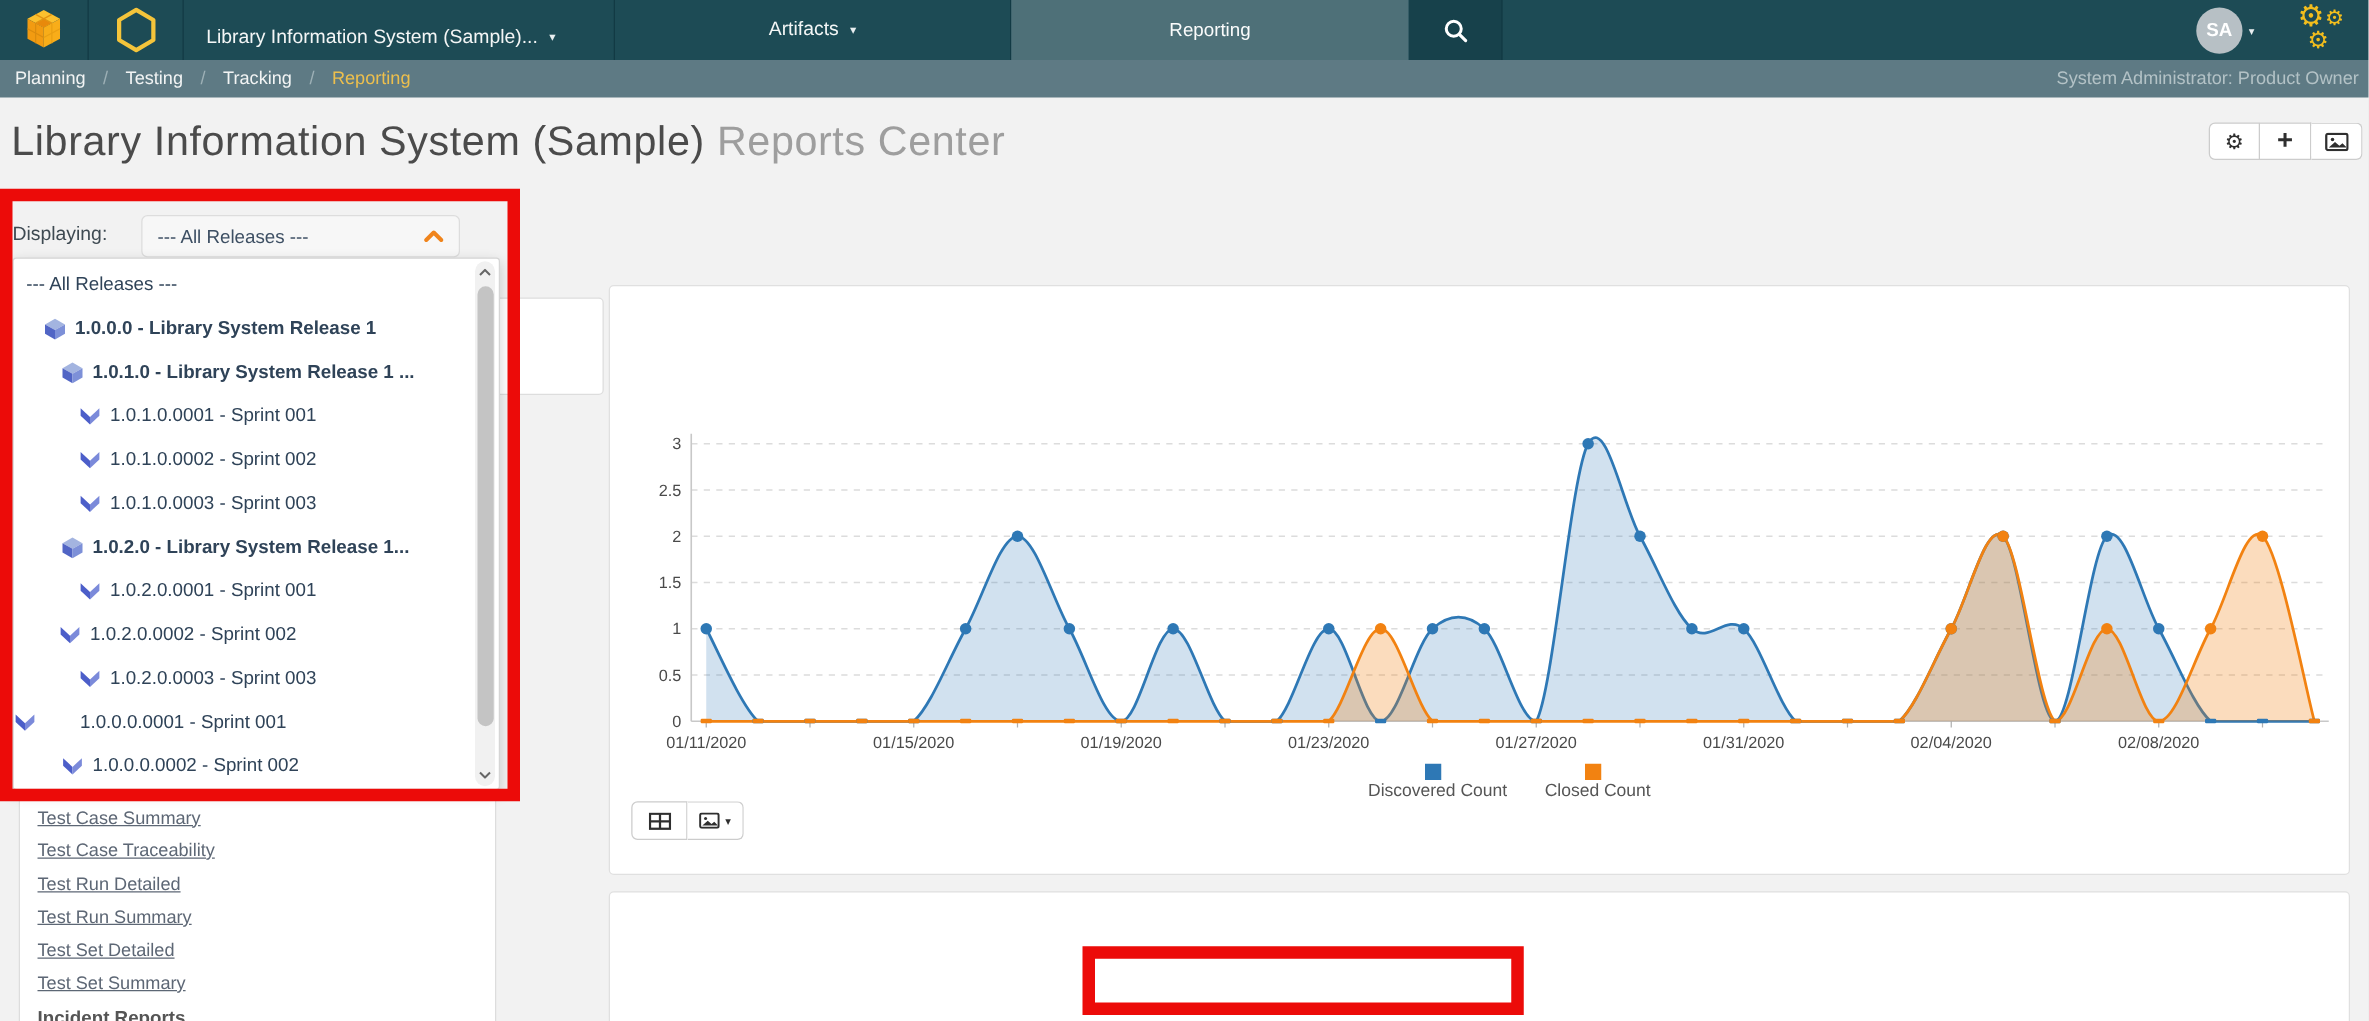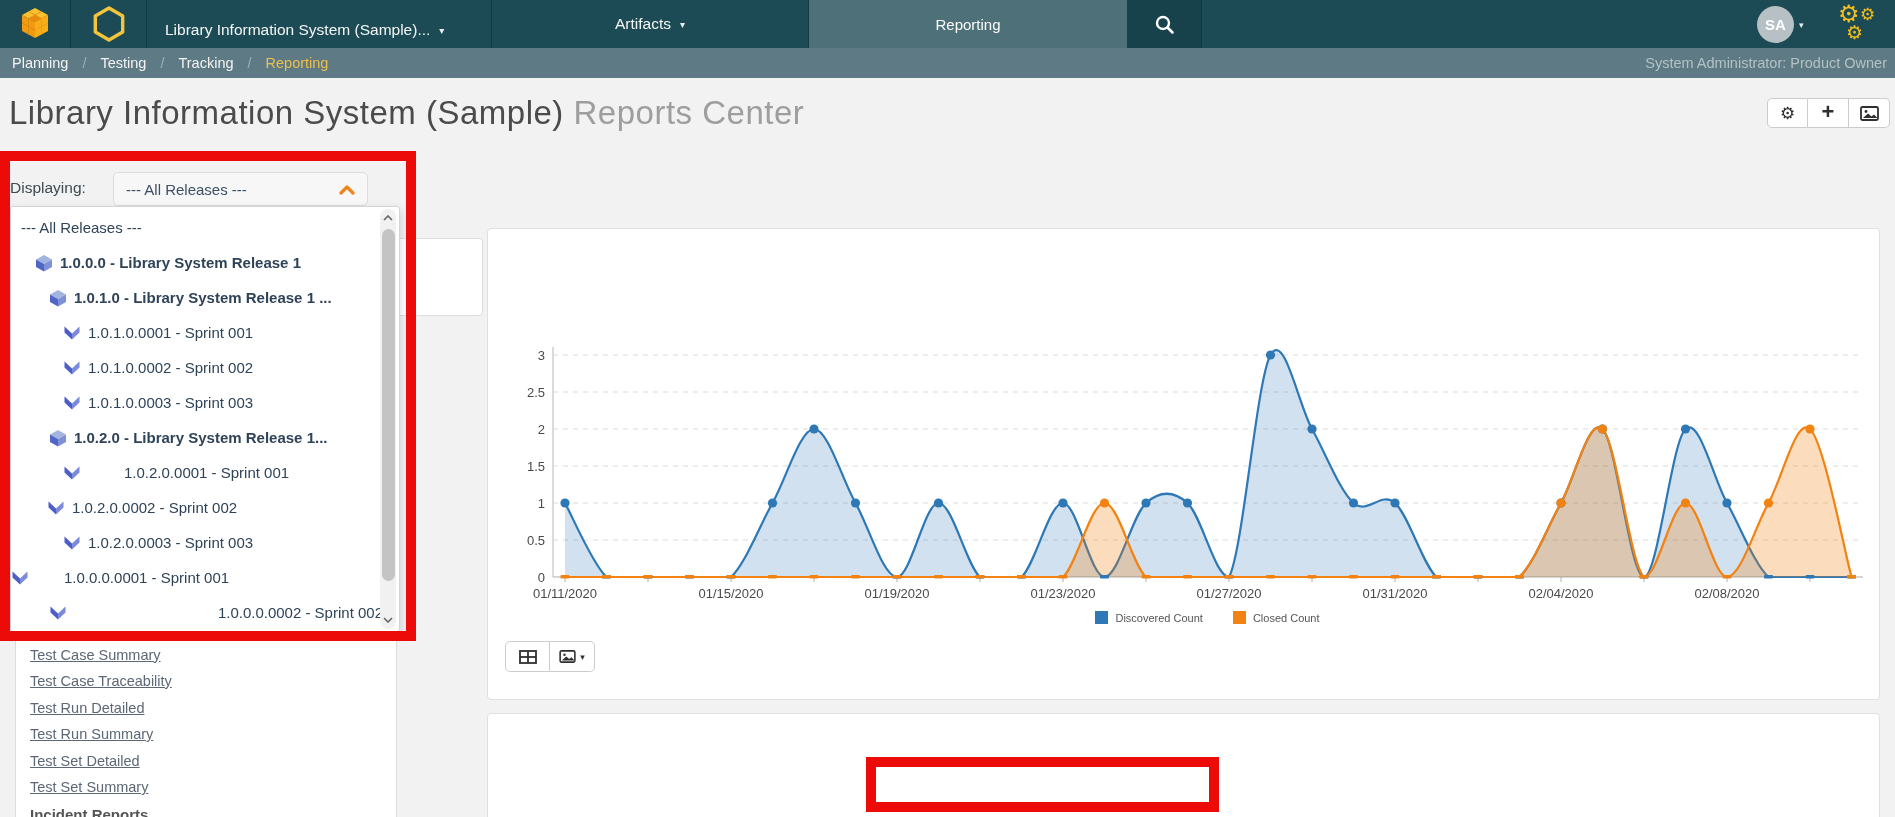--- a/index.html
+++ b/index.html
@@ -72,21 +72,21 @@
   .info-circle{position:absolute;width:24px;height:24px;border-radius:50%;background:#d9d9d9;color:#fff;font-size:14px;font-weight:700;display:flex;align-items:center;justify-content:center;cursor:pointer;}
   .ctl-label{position:absolute;font-size:14.5px;color:#3b4650;}
   .select{position:absolute;height:31px;background:#fff;border:1px solid #c9c9c9;border-radius:6px;display:flex;align-items:center;cursor:pointer;}
   .select .val{padding:0 10px;font-size:14px;color:#39424a;flex:1;white-space:nowrap;overflow:hidden;}
   .select .dseg{width:34px;height:100%;border-left:1px solid #c9c9c9;display:flex;align-items:center;justify-content:center;}
   .date-wrap{position:absolute;height:31px;display:flex;}
   .date-input{width:124px;height:31px;border:1px solid #c9c9c9;border-radius:6px;background:#fff;padding:0 9px;font-size:14.5px;color:#2f353b;display:flex;align-items:center;}
   .cal-btn{width:33px;height:31px;margin-left:2px;border:1px solid #c9c9c9;border-radius:6px;background:#fff;display:flex;align-items:center;justify-content:center;cursor:pointer;}
 
   .legend{position:absolute;left:553px;top:611px;width:1309px;display:flex;justify-content:center;gap:30px;z-index:2;}
-  .litem{display:flex;align-items:center;font-size:11px;color:#555;}
+  .litem{display:flex;align-items:center;font-size:14px;color:#555;flex-direction:column;}
   .lswatch{width:13px;height:13px;margin-right:7px;}
 
   .chart-btns{position:absolute;left:505px;top:641px;display:flex;z-index:2;}
   .cbtn{width:45px;height:31px;background:#fff;border:1px solid #ccc;display:flex;align-items:center;justify-content:center;gap:4px;cursor:pointer;}
   .cbtn:first-child{border-radius:5px 0 0 5px;}
   .cbtn:last-child{border-radius:0 5px 5px 0;border-left:none;}
   .cbtn .dcar{font-size:9px;color:#2f2f2f;}
 
   #chart-svg{position:absolute;left:500px;top:330px;z-index:2;}
 
@@ -235,21 +235,21 @@
           <span>1.0.1.0.0003 - Sprint 003</span>
         </div>
         <div class="trow bold" style="padding-left: 38px;">
           <svg class="ticon" viewBox="0 0 18 18">
             <polygon points="9,1 17,5.5 9,10 1,5.5" fill="#a3b4e0"></polygon>
             <polygon points="1,5.5 9,10 9,17.5 1,13" fill="#5165c5"></polygon>
             <polygon points="9,10 17,5.5 17,13 9,17.5" fill="#7d90d8"></polygon>
           </svg>
           <span>1.0.2.0 - Library System Release 1...</span>
         </div>
-        <div class="trow" style="padding-left: 52px; gap: 36px;">
+        <div class="trow" style="padding-left: 52px;">
           <svg class="ticon" viewBox="0 0 18 18">
             <polygon points="1.5,2.5 9,9.5 9,15.5 1.5,8.5" fill="#4c5ec9"></polygon>
             <polygon points="16.5,2.5 9,9.5 9,15.5 16.5,8.5" fill="#7b8ada"></polygon>
           </svg>
           <span>1.0.2.0.0001 - Sprint 001</span>
         </div>
         <div class="trow" style="padding-left: 36px;">
           <svg class="ticon" viewBox="0 0 18 18">
             <polygon points="1.5,2.5 9,9.5 9,15.5 1.5,8.5" fill="#4c5ec9"></polygon>
             <polygon points="16.5,2.5 9,9.5 9,15.5 16.5,8.5" fill="#7b8ada"></polygon>
@@ -263,21 +263,21 @@
           </svg>
           <span>1.0.2.0.0003 - Sprint 003</span>
         </div>
         <div class="trow" style=" gap: 28px;">
           <svg class="ticon" viewBox="0 0 18 18">
             <polygon points="1.5,2.5 9,9.5 9,15.5 1.5,8.5" fill="#4c5ec9"></polygon>
             <polygon points="16.5,2.5 9,9.5 9,15.5 16.5,8.5" fill="#7b8ada"></polygon>
           </svg>
           <span>1.0.0.0.0001 - Sprint 001</span>
         </div>
-        <div class="trow" style="padding-left: 38px; justify-content: space-between;">
+        <div class="trow" style="padding-left: 38px;">
           <svg class="ticon" viewBox="0 0 18 18">
             <polygon points="1.5,2.5 9,9.5 9,15.5 1.5,8.5" fill="#4c5ec9"></polygon>
             <polygon points="16.5,2.5 9,9.5 9,15.5 16.5,8.5" fill="#7b8ada"></polygon>
           </svg>
           <span>1.0.0.0.0002 - Sprint 002</span>
         </div>
       </div>
     <div class="vscroll">
       <div class="varrow up">
         <svg width="10" height="6" viewBox="0 0 10 6">

